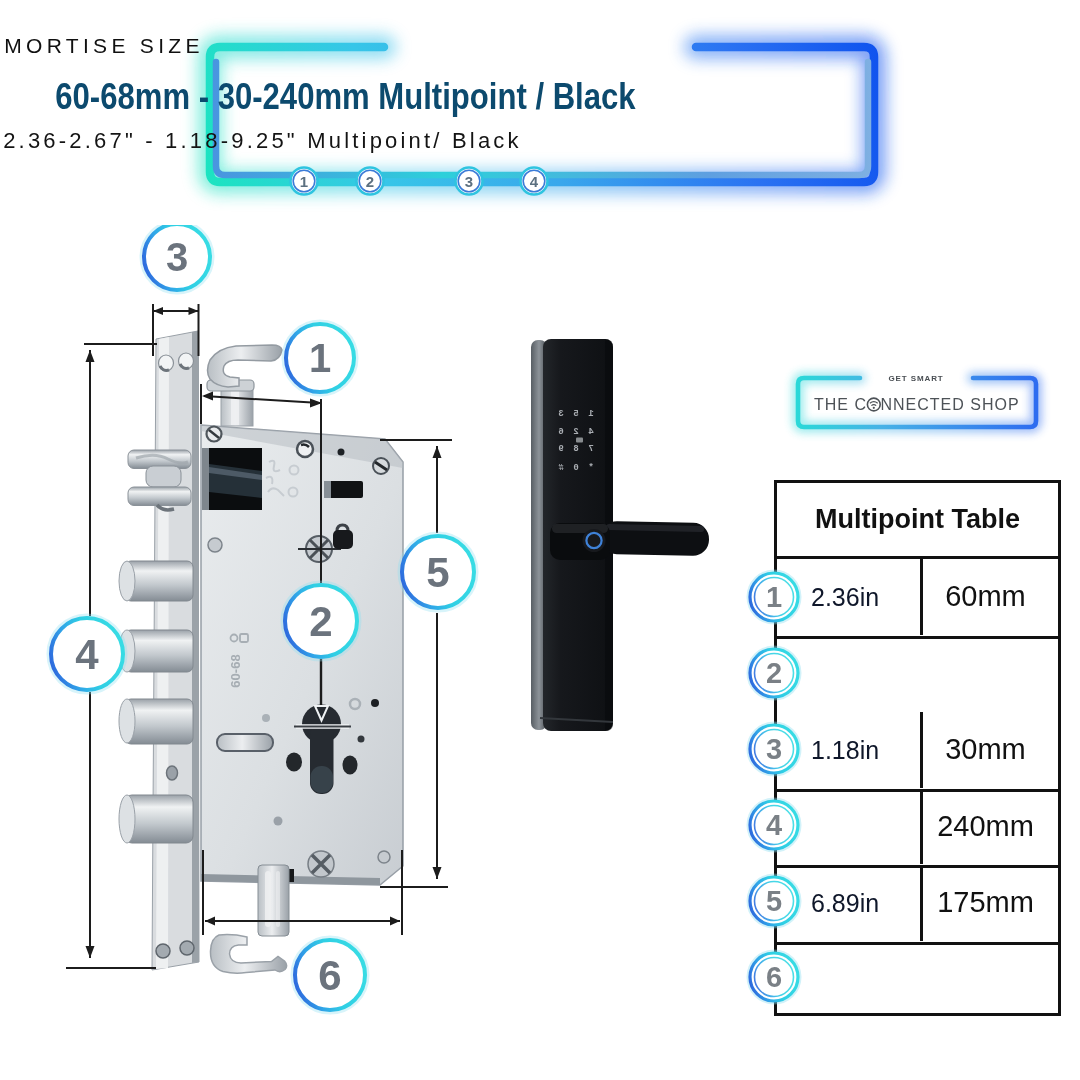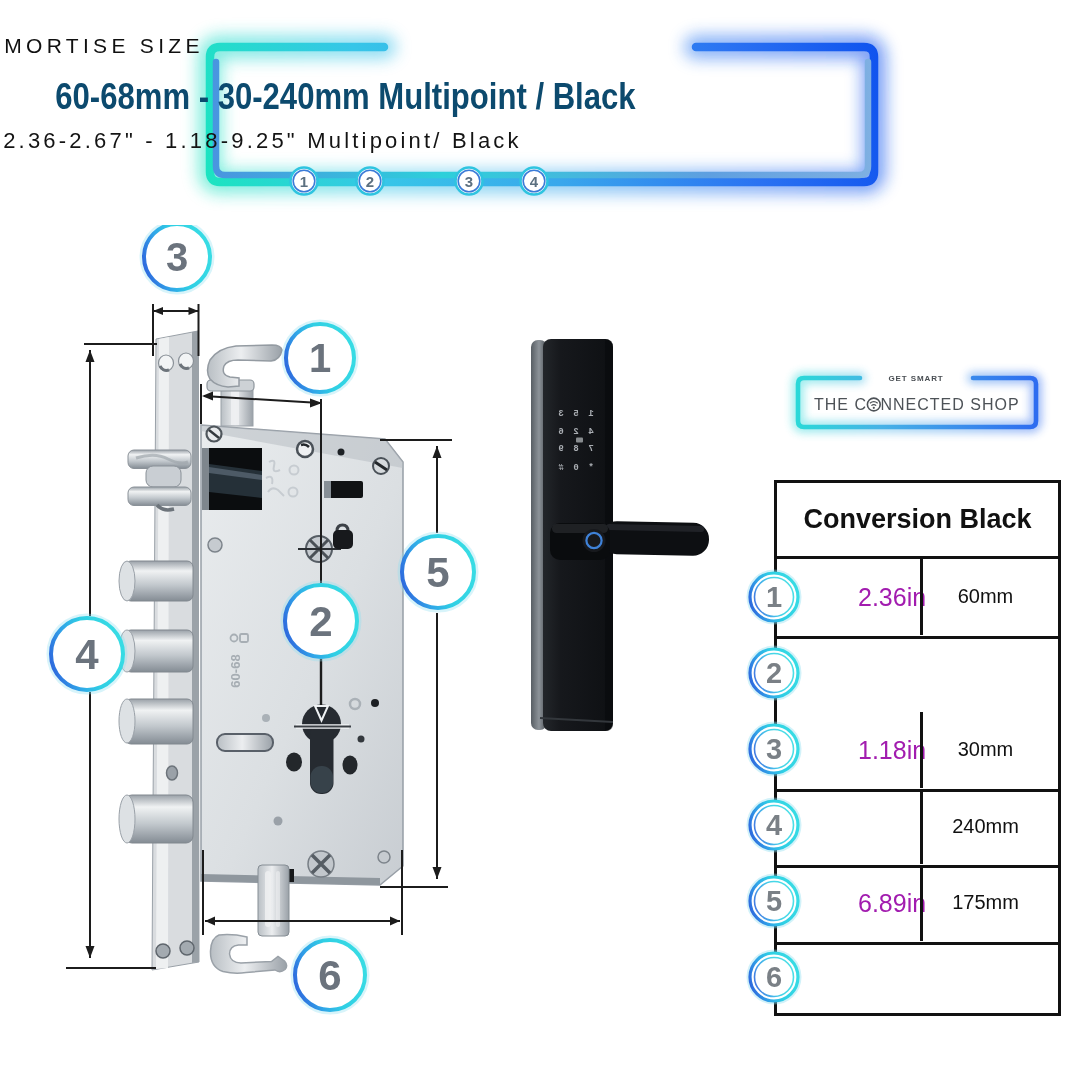--- a/index.html
+++ b/index.html
@@ -1,22 +1,22 @@
 <!DOCTYPE html>
 <html><head>
 <meta charset="utf-8">
 <style>
 html,body{margin:0;padding:0;background:#fff;}
 #page{position:relative;width:1080px;height:1080px;background:#fff;overflow:hidden;
   font-family:"Liberation Sans",sans-serif;}
 .abs{position:absolute;}
 .ctr{text-align:left;left:0;right:0;}
 .tr{position:absolute;left:0;right:0;height:76.5px;border-bottom:3px solid #111;}
-.td1{position:absolute;left:34px;top:0;bottom:0;display:flex;align-items:center;font-size:25px;color:#a21caf;margin-left:47px;}
-.td2{position:absolute;left:143px;width:128px;top:0;bottom:1px;display:flex;align-items:center;justify-content:center;font-size:20px;color:#111;border-left:3px solid #111;box-sizing:border-box;}
+.td1{position:absolute;left:34px;top:0;bottom:0;display:flex;align-items:center;font-size:25px;color:#0f172a;}
+.td2{position:absolute;left:143px;width:128px;top:0;bottom:1px;display:flex;align-items:center;justify-content:center;font-size:29px;color:#111;border-left:3px solid #111;box-sizing:border-box;}
 </style>
 </head>
 <body>
 <div id="page">
 
 <svg class="abs" style="left:170px;top:0px" width="740" height="230" viewBox="170 0 740 230">
 <defs>
 <linearGradient id="gOut" x1="210" y1="195" x2="880" y2="35" gradientUnits="userSpaceOnUse">
 <stop offset="0" stop-color="#1ce4c0"></stop>
           <stop offset="0.25" stop-color="#37c6e8"></stop>
@@ -409,21 +409,21 @@
 <g>
 <circle cx="873.8" cy="404.5" r="6.4" fill="none" stroke="#4d5257" stroke-width="1.6"></circle>
 <path d="M869.9 403.2 Q873.8 399.9 877.7 403.2" fill="none" stroke="#4d5257" stroke-width="1.2"></path>
 <path d="M871.4 405.6 Q873.8 403.7 876.2 405.6" fill="none" stroke="#4d5257" stroke-width="1.2"></path>
 <circle cx="873.8" cy="407.8" r="1.1" fill="#4d5257"></circle>
 </g>
 </svg>
 
 <div id="table" class="abs" style="left:774px;top:480px;width:287px;height:536px;border:3px solid #111;box-sizing:border-box;">
 
-<div class="abs" style="left:0;right:0;top:0;height:73px;border-bottom:3px solid #111;display:flex;align-items:center;justify-content:center;font-size:27px;font-weight:bold;color:#111;">Conversion Black</div>
+<div class="abs" style="left:0;right:0;top:0;height:73px;border-bottom:3px solid #111;display:flex;align-items:center;justify-content:center;font-size:27px;font-weight:bold;color:#111;">Multipoint Table</div>
 
 <div class="tr" style="top:76px;">
         <div class="td1">2.36in</div>
         <div class="td2">60mm</div>
       </div>
 
 
 <div class="tr" style="top:229px;">
         <div class="td1">1.18in</div>
         <div class="td2">30mm</div>

